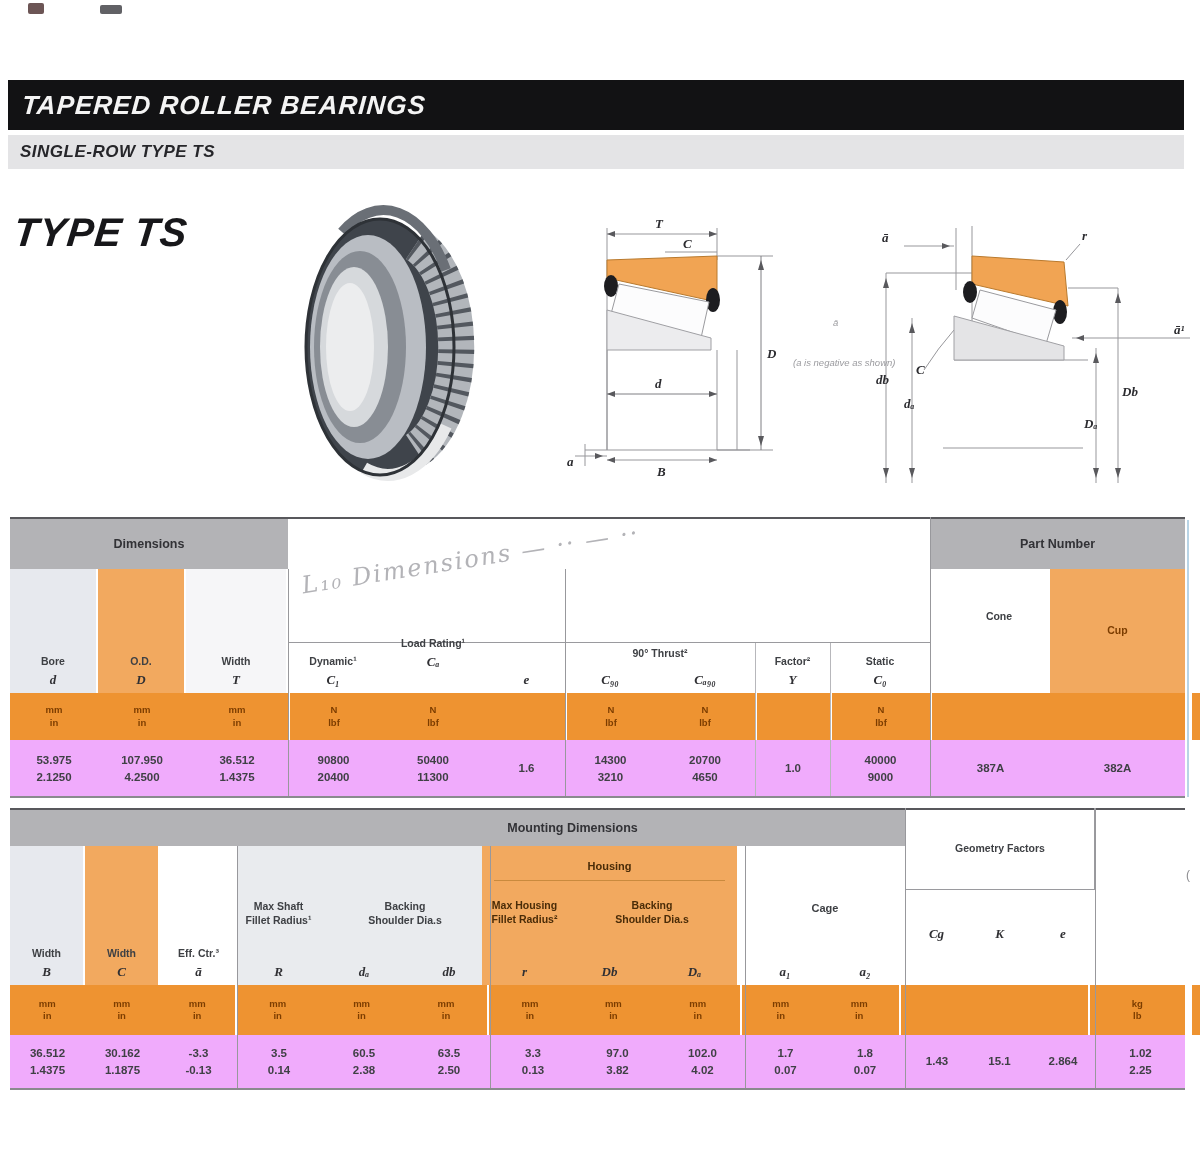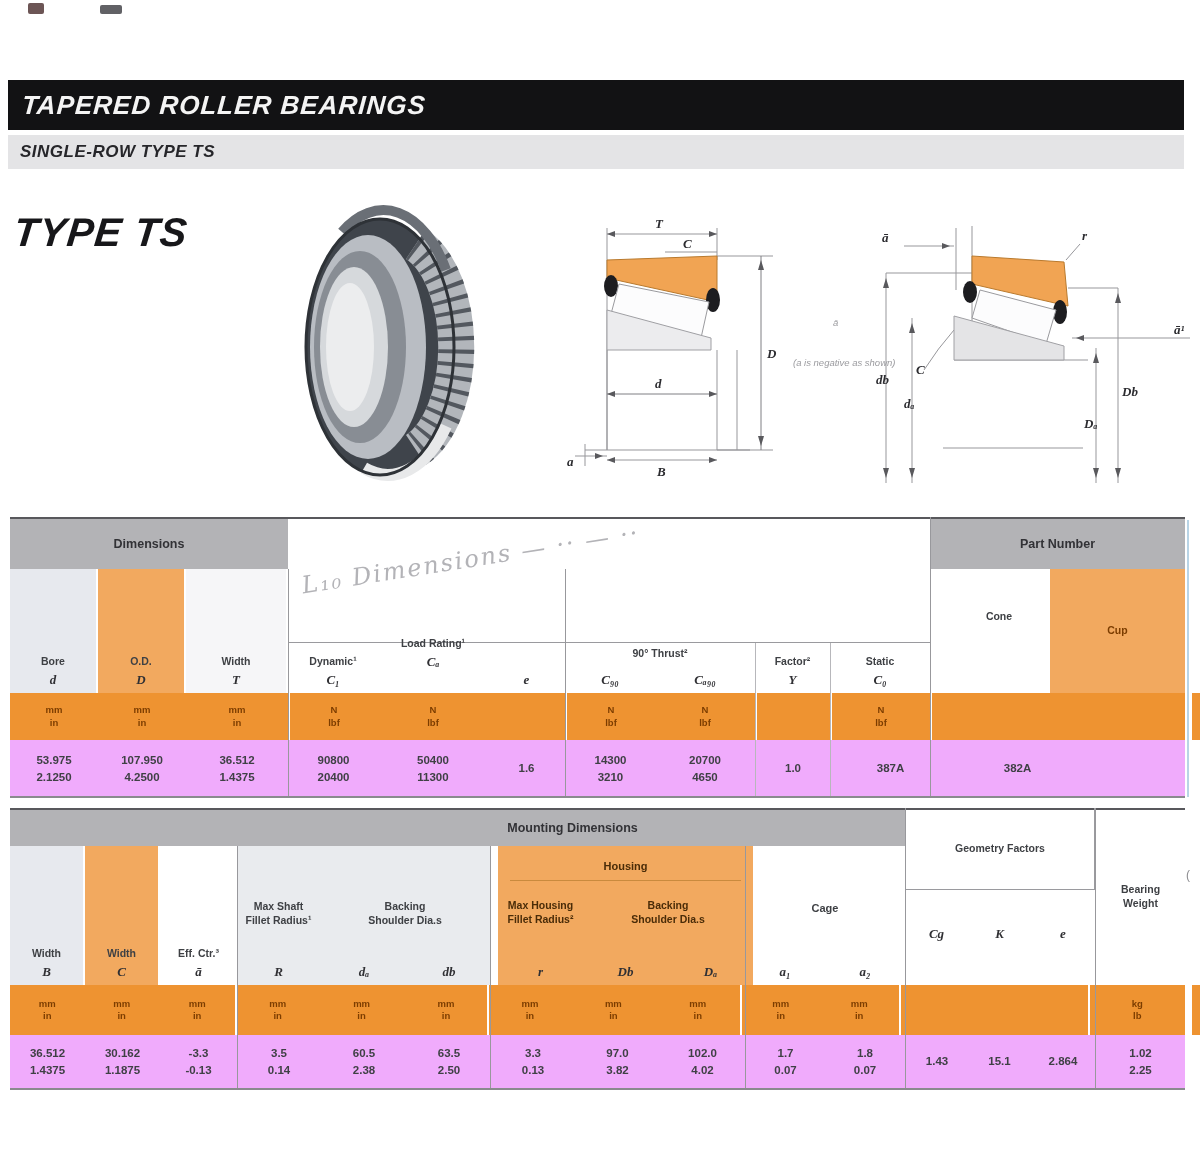--- a/index.html
+++ b/index.html
@@ -257,20 +257,22 @@
       <div class="dcell dgap" style="width:90px;">90800
 20400</div>
       <div class="dcell" style="width:110px;">50400
 11300</div>
       <div class="dcell" style="width:77px;">1.6</div>
       <div class="dcell dgap" style="width:90px;">14300
 3210</div>
       <div class="dcell" style="width:100px;">20700
 4650</div>
       <div class="dcell dgap" style="width:75px;">1.0</div>
+      <div class="dcell dgap" style="width:100px;">40000
+9000</div>
       <div class="dcell dgap" style="width:120px;">387A</div>
       <div class="dcell" style="width:135px;">382A</div>
     </div>
 
     <div class="abs vline" style="left:278px;top:52px;height:229px;"></div>
     <div class="abs vline" style="left:555px;top:52px;height:229px;"></div>
     <div class="abs vlite" style="left:745px;top:126px;height:155px;"></div>
     <div class="abs vlite" style="left:820px;top:126px;height:155px;"></div>
     <div class="abs vline" style="left:920px;top:0;height:281px;"></div>
     <div class="abs" style="left:0;top:279px;width:1175px;height:2px;background:#8a8a8e;"></div>
@@ -280,24 +282,20 @@
   <div class="abs" style="left:1192px;top:693px;width:8px;height:47px;background:#ee9331;"></div>
 
   <div class="abs tbl" style="left:10px;top:808px;width:1178px;height:282px;">
     <div class="abs" style="left:0;top:0;width:1175px;height:2px;background:#58585c;"></div>
     <div class="abs band" style="left:0;top:2px;width:895px;height:36px;padding-left:230px;box-sizing:border-box;">
       <span>Mounting Dimensions</span>
     </div>
     <div class="abs hcellc" style="left:895px;top:0;width:190px;height:82px;border:1px solid #9a9a9e;border-top:none;text-align:center;">
       <span class="lbl">Geometry Factors</span>
     </div>
-    <div class="abs hcellc" style="left:1086px;top:38px;width:89px;height:101px;">
-      <span class="lbl">Bearing
-Weight</span>
-    </div>
 
     <div class="abs hcell hbg-gray" style="left:0;top:38px;width:73px;height:139px;">
       <span class="lbl">Width</span>
       <span class="sym">B</span>
     </div>
     <div class="abs hcell hbg-org" style="left:75px;top:38px;width:73px;height:139px;">
       <span class="lbl">Width</span>
       <span class="sym">C</span>
     </div>
     <div class="abs hcell" style="left:150px;top:38px;width:77px;height:139px;">
@@ -318,21 +316,21 @@
         <span class="sym">R</span>
         </div>
       <div class="abs hcell" style="left:83px;top:100px;width:88px;height:39px;">
         <span class="sym">dₐ</span>
         </div>
       <div class="abs hcell" style="left:171px;top:100px;width:82px;height:39px;">
         <span class="sym">db</span>
         </div>
     </div>
 
-    <div class="abs hbg-org" style="left:488px;top:38px;width:255px;height:139px;">
+    <div class="abs hbg-org" style="left:472px;top:38px;width:255px;height:139px;">
       <div class="abs gtitle" style="left:0;top:14px;width:255px;">Housing</div>
       <div class="abs rule" style="left:12px;top:34px;width:231px;background:#c98a3e;"></div>
       <div class="abs hcellc" style="left:0;top:44px;width:85px;height:46px;">
         <span class="lbl" style="color:#4a2c08">Max Housing
 Fillet Radius²</span>
       </div>
       <div class="abs hcellc" style="left:85px;top:44px;width:170px;height:46px;">
         <span class="lbl" style="color:#4a2c08">Backing
 Shoulder Dia.s</span>
       </div>

